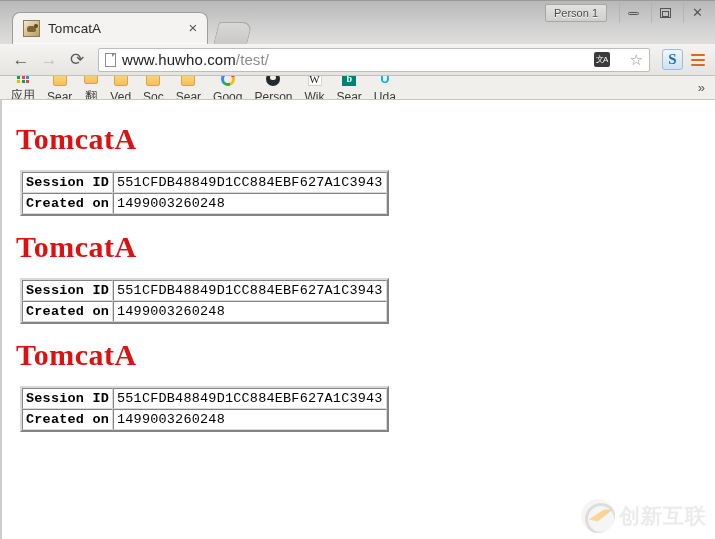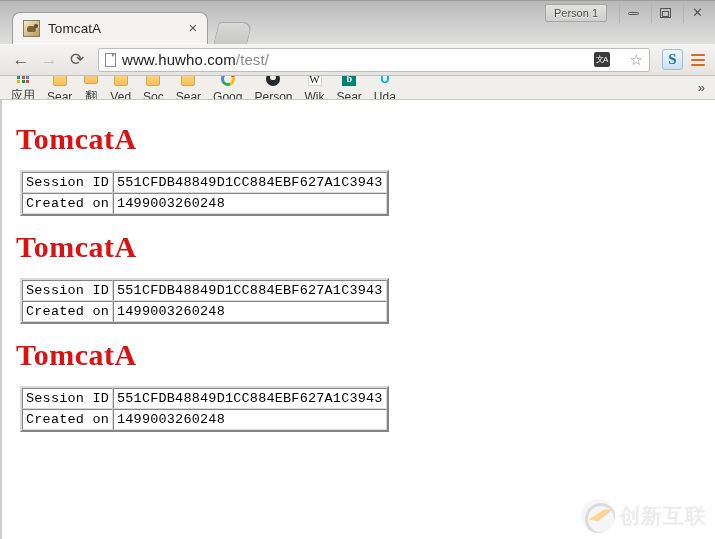--- a/index.html
+++ b/index.html
@@ -350,21 +350,21 @@
     font-family: "Liberation Mono", monospace;
     font-size: 13.5px;
     color: #000;
   }
   table.session td {
     border: 1px inset #d9d9d9;
     padding: 1px 3px;
     white-space: nowrap;
     line-height: 17px;
   }
-  table.session td.label { letter-spacing: .2px; }
+  table.session td.label { letter-spacing: .2px; font-weight: bold; }
   table.session td.value { letter-spacing: .2px; }
   .plain-line {
     font-family: "Liberation Mono", monospace;
     font-size: 13.5px;
     color: #000;
     margin: 2px 0 0 10px;
     letter-spacing: .2px;
   }
   .block { margin-bottom: 0; }
 

